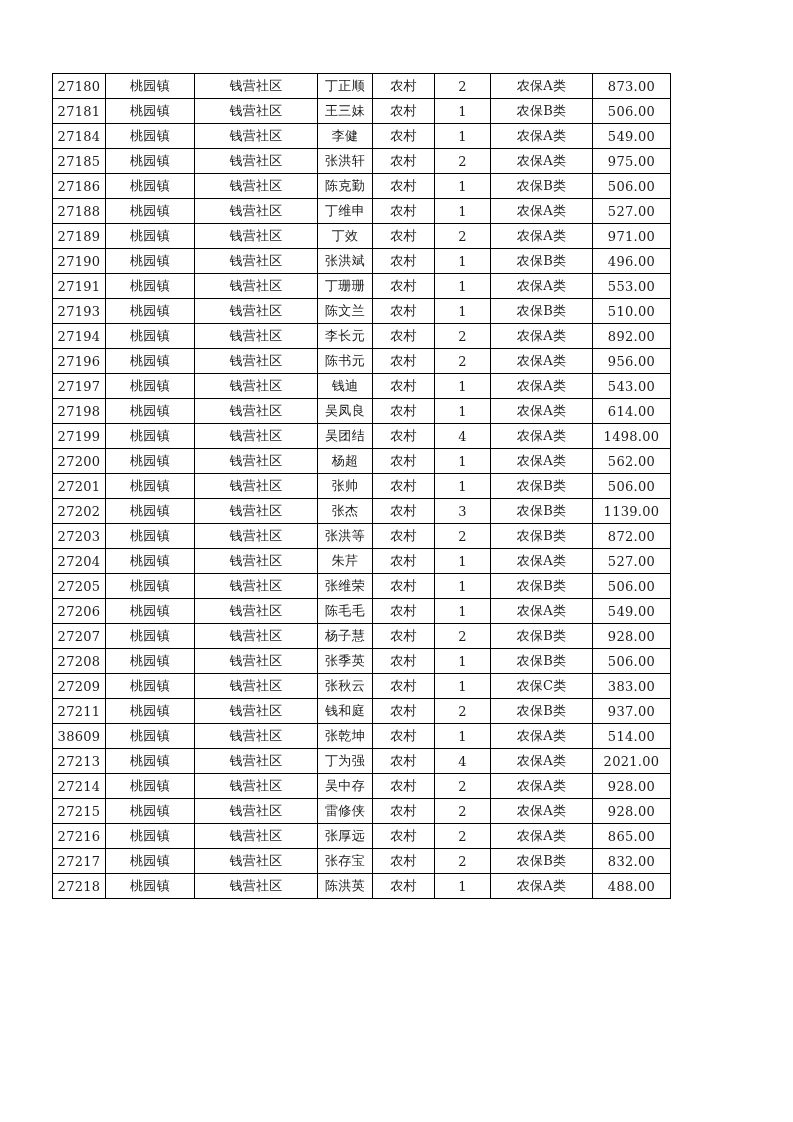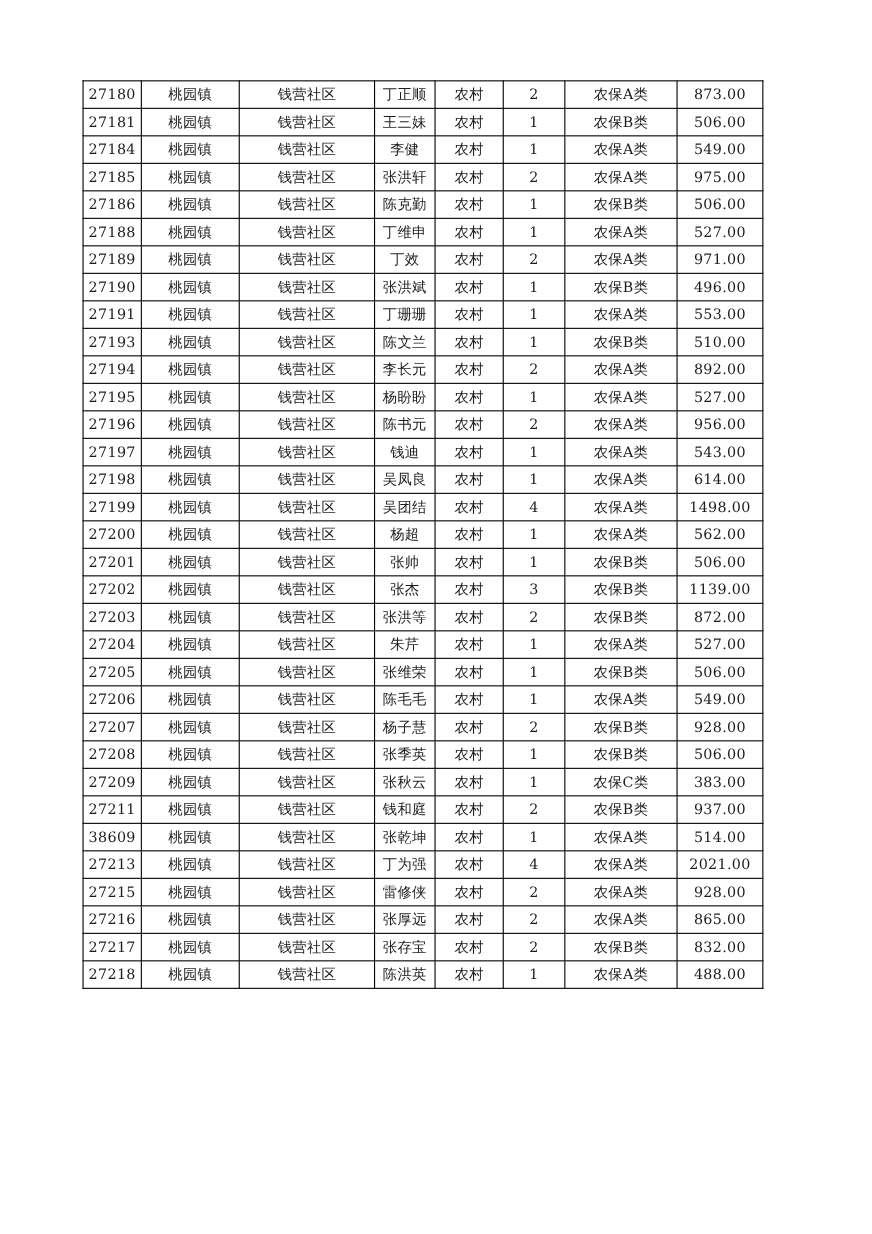--- a/index.html
+++ b/index.html
@@ -15,21 +15,21 @@
   }
   .page {
     position: absolute;
     left: 0; top: 0;
     width: 793px;
     height: 1122px;
     background: #ffffff;
   }
   table.records {
     position: absolute;
-    left: 75px;
+    left: 52px;
     top: 73px;
     width: 618px;
     border-collapse: collapse;
     table-layout: fixed;
     padding-left: 28px;
   }
   table.records td {
     border: 1px solid #000000;
     height: 24px;
     padding: 0 2px;
@@ -170,30 +170,20 @@
           <td>27194</td>
           <td>桃园镇</td>
           <td>钱营社区</td>
           <td>李长元</td>
           <td>农村</td>
           <td>2</td>
           <td>农保A类</td>
           <td>892.00</td>
         </tr>
         <tr>
-          <td>27195</td>
-          <td>桃园镇</td>
-          <td>钱营社区</td>
-          <td>杨盼盼</td>
-          <td>农村</td>
-          <td>1</td>
-          <td>农保A类</td>
-          <td>527.00</td>
-        </tr>
-        <tr>
           <td>27196</td>
           <td>桃园镇</td>
           <td>钱营社区</td>
           <td>陈书元</td>
           <td>农村</td>
           <td>2</td>
           <td>农保A类</td>
           <td>956.00</td>
         </tr>
         <tr>
@@ -348,20 +338,30 @@
         </tr>
         <tr>
           <td>27213</td>
           <td>桃园镇</td>
           <td>钱营社区</td>
           <td>丁为强</td>
           <td>农村</td>
           <td>4</td>
           <td>农保A类</td>
           <td>2021.00</td>
+        </tr>
+        <tr>
+          <td>27214</td>
+          <td>桃园镇</td>
+          <td>钱营社区</td>
+          <td>吴中存</td>
+          <td>农村</td>
+          <td>2</td>
+          <td>农保A类</td>
+          <td>928.00</td>
         </tr>
         <tr>
           <td>27215</td>
           <td>桃园镇</td>
           <td>钱营社区</td>
           <td>雷修侠</td>
           <td>农村</td>
           <td>2</td>
           <td>农保A类</td>
           <td>928.00</td>

